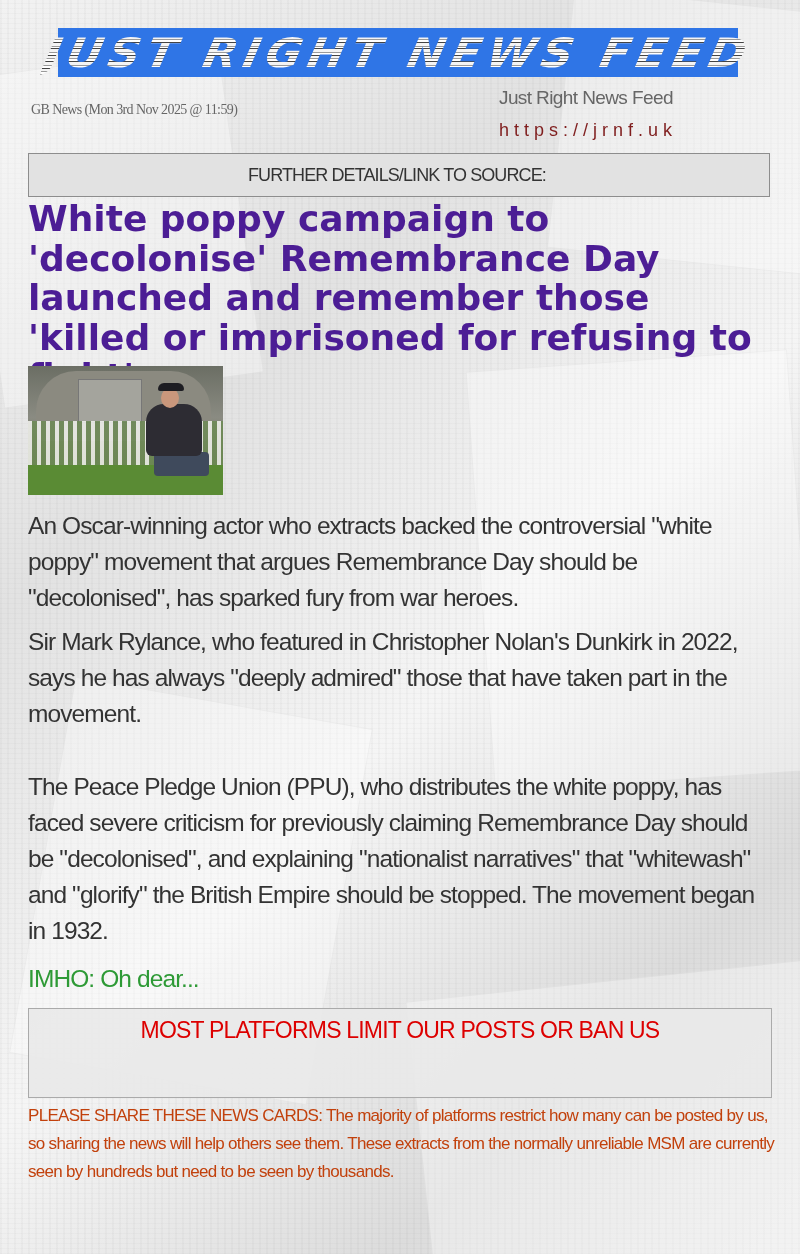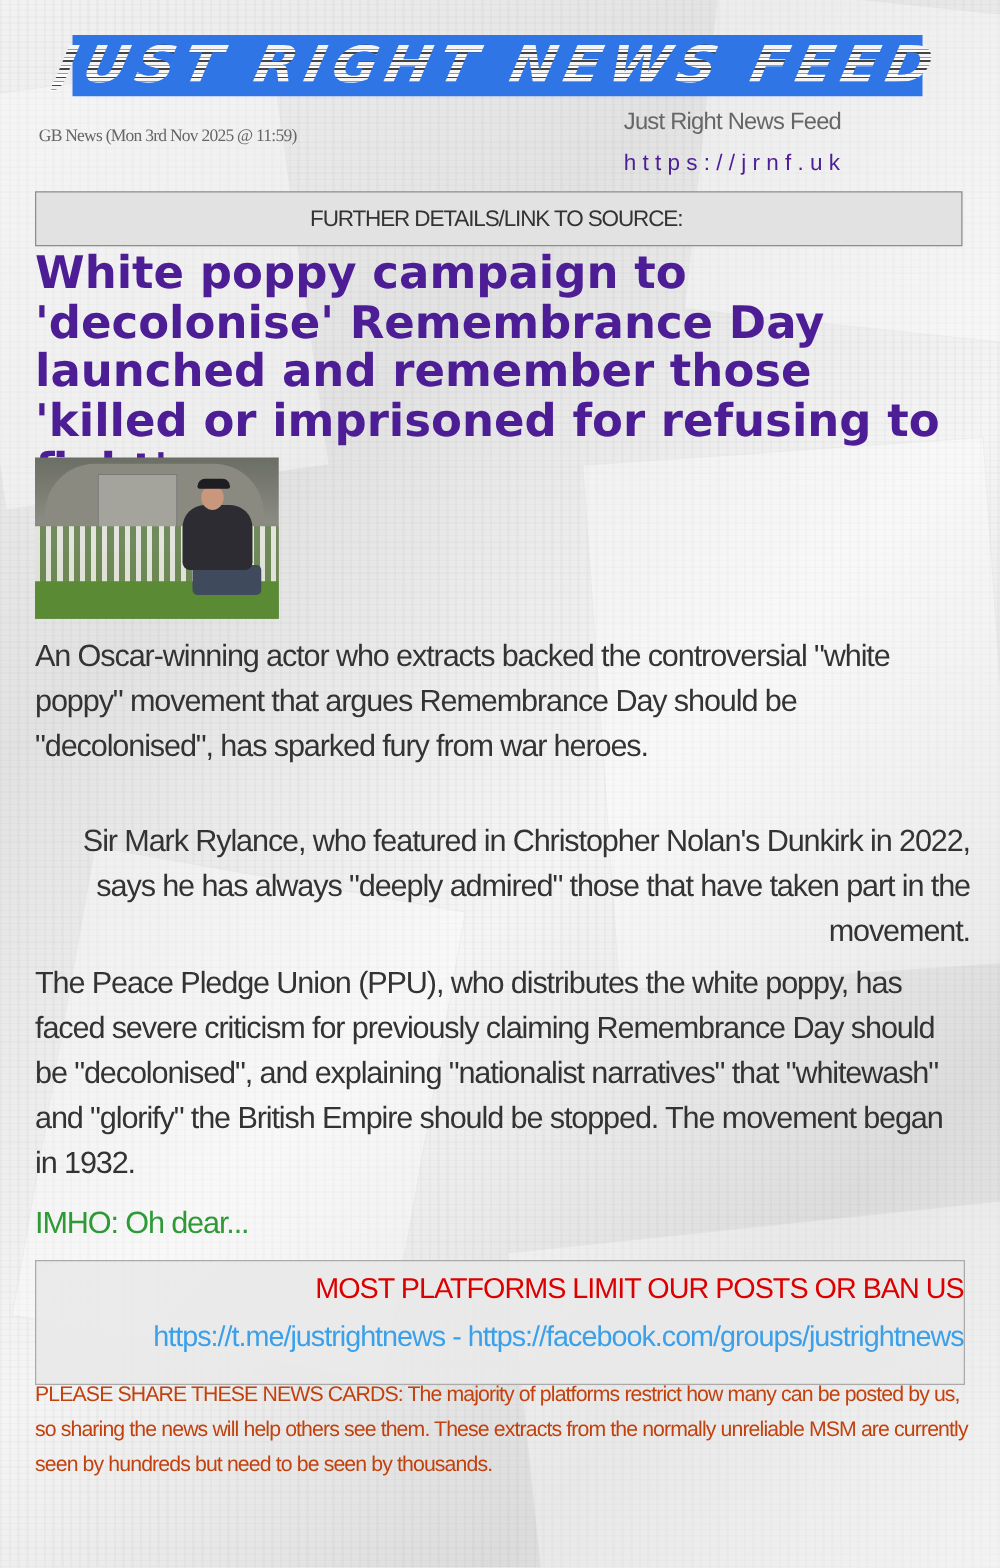--- a/index.html
+++ b/index.html
@@ -38,21 +38,21 @@
     position:absolute; left:31px; top:102px;
     font-family:Liberation Serif, serif; font-size:14px; color:#666;
     letter-spacing:-0.6px;
   }
   .meta-right-name {
     position:absolute; left:499px; top:87px;
     font-size:19px; color:#666; letter-spacing:-0.6px;
   }
   .meta-right-url {
     position:absolute; left:499px; top:120px;
-    font-size:18px; color:#4c1d95; letter-spacing:5px;
+    font-size:18px; color:#7f1d1d; letter-spacing:5px;
   }
 
   .source-box {
     position:absolute; left:28px; top:153px; width:742px; height:44px;
     background:#e2e2e2; border:1px solid #8d8d8d; box-sizing:border-box;
     display:flex; align-items:center; justify-content:center;
     font-size:18px; color:#333; letter-spacing:-0.9px;
   }
 
   .headline {
@@ -74,31 +74,31 @@
   .photo .man-body { position:absolute; left:118px; top:38px; width:56px; height:52px; background:#2d2c33; border-radius:18px 18px 6px 6px; }
   .photo .man-head { position:absolute; left:133px; top:22px; width:18px; height:20px; background:#c9977c; border-radius:50%; }
   .photo .man-hat { position:absolute; left:130px; top:17px; width:26px; height:8px; background:#1d1d22; border-radius:6px 6px 2px 2px; }
   .photo .man-legs { position:absolute; left:126px; top:86px; width:55px; height:24px; background:#3f4a5c; border-radius:4px; }
 
   .body-text {
     position:absolute; left:28px; width:748px;
     font-size:24.5px; line-height:36px; color:#333; letter-spacing:-0.9px; margin:0;
   }
   .p1 { top:508px; }
-  .p2 { top:656px;text-align:right; }
+  .p2 { top:624px; }
   .p3 { top:769px; }
   .imho {
     position:absolute; left:28px; top:962px;
     font-size:24.5px; line-height:34px; color:#2e9a36; letter-spacing:-0.9px;
   }
 
   .promo-box {
-    position:absolute; left:28px; top:1008px; width:744px; height:100px;
+    position:absolute; left:28px; top:1008px; width:744px; height:90px;
     background:rgba(233,233,233,0.9); border:1px solid #aaa; box-sizing:border-box;
-    text-align:right;
+    text-align:center;
     padding-left:40px;
   }
   .promo-warning {
     position:absolute; left:0; right:0; top:4px;
     font-size:23px; line-height:34px; color:#dd0000; letter-spacing:-0.8px;
   }
   .promo-links {
     position:absolute; left:0; right:0; top:43px;
     font-size:23px; line-height:34px; color:#3aa0ea; letter-spacing:-0.8px;
   }
@@ -148,19 +148,16 @@
   </div>
 
   <p class="body-text p1">An Oscar-winning actor who extracts backed the controversial "white poppy" movement that argues Remembrance Day should be "decolonised", has sparked fury from war heroes.</p>
   <p class="body-text p2">Sir Mark Rylance, who featured in Christopher Nolan's Dunkirk in 2022, says he has always "deeply admired" those that have taken part in the movement.</p>
   <p class="body-text p3">The Peace Pledge Union (PPU), who distributes the white poppy, has faced severe criticism for previously claiming Remembrance Day should be "decolonised", and explaining "nationalist narratives" that "whitewash" and "glorify" the British Empire should be stopped. The movement began in 1932.</p>
 
   <div class="imho">IMHO: Oh dear...</div>
 
   <div class="promo-box">
     <div class="promo-warning">MOST PLATFORMS LIMIT OUR POSTS OR BAN US</div>
-    <div class="promo-links">
-      <a>https://t.me/justrightnews</a><span> - </span><a>https://facebook.com/groups/justrightnews</a>
-    </div>
   </div>
 
   <p class="share-text">PLEASE SHARE THESE NEWS CARDS: The majority of platforms restrict how many can be posted by us, so sharing the news will help others see them. These extracts from the normally unreliable MSM are currently seen by hundreds but need to be seen by thousands.</p>
 </div>
 
 </body></html>

